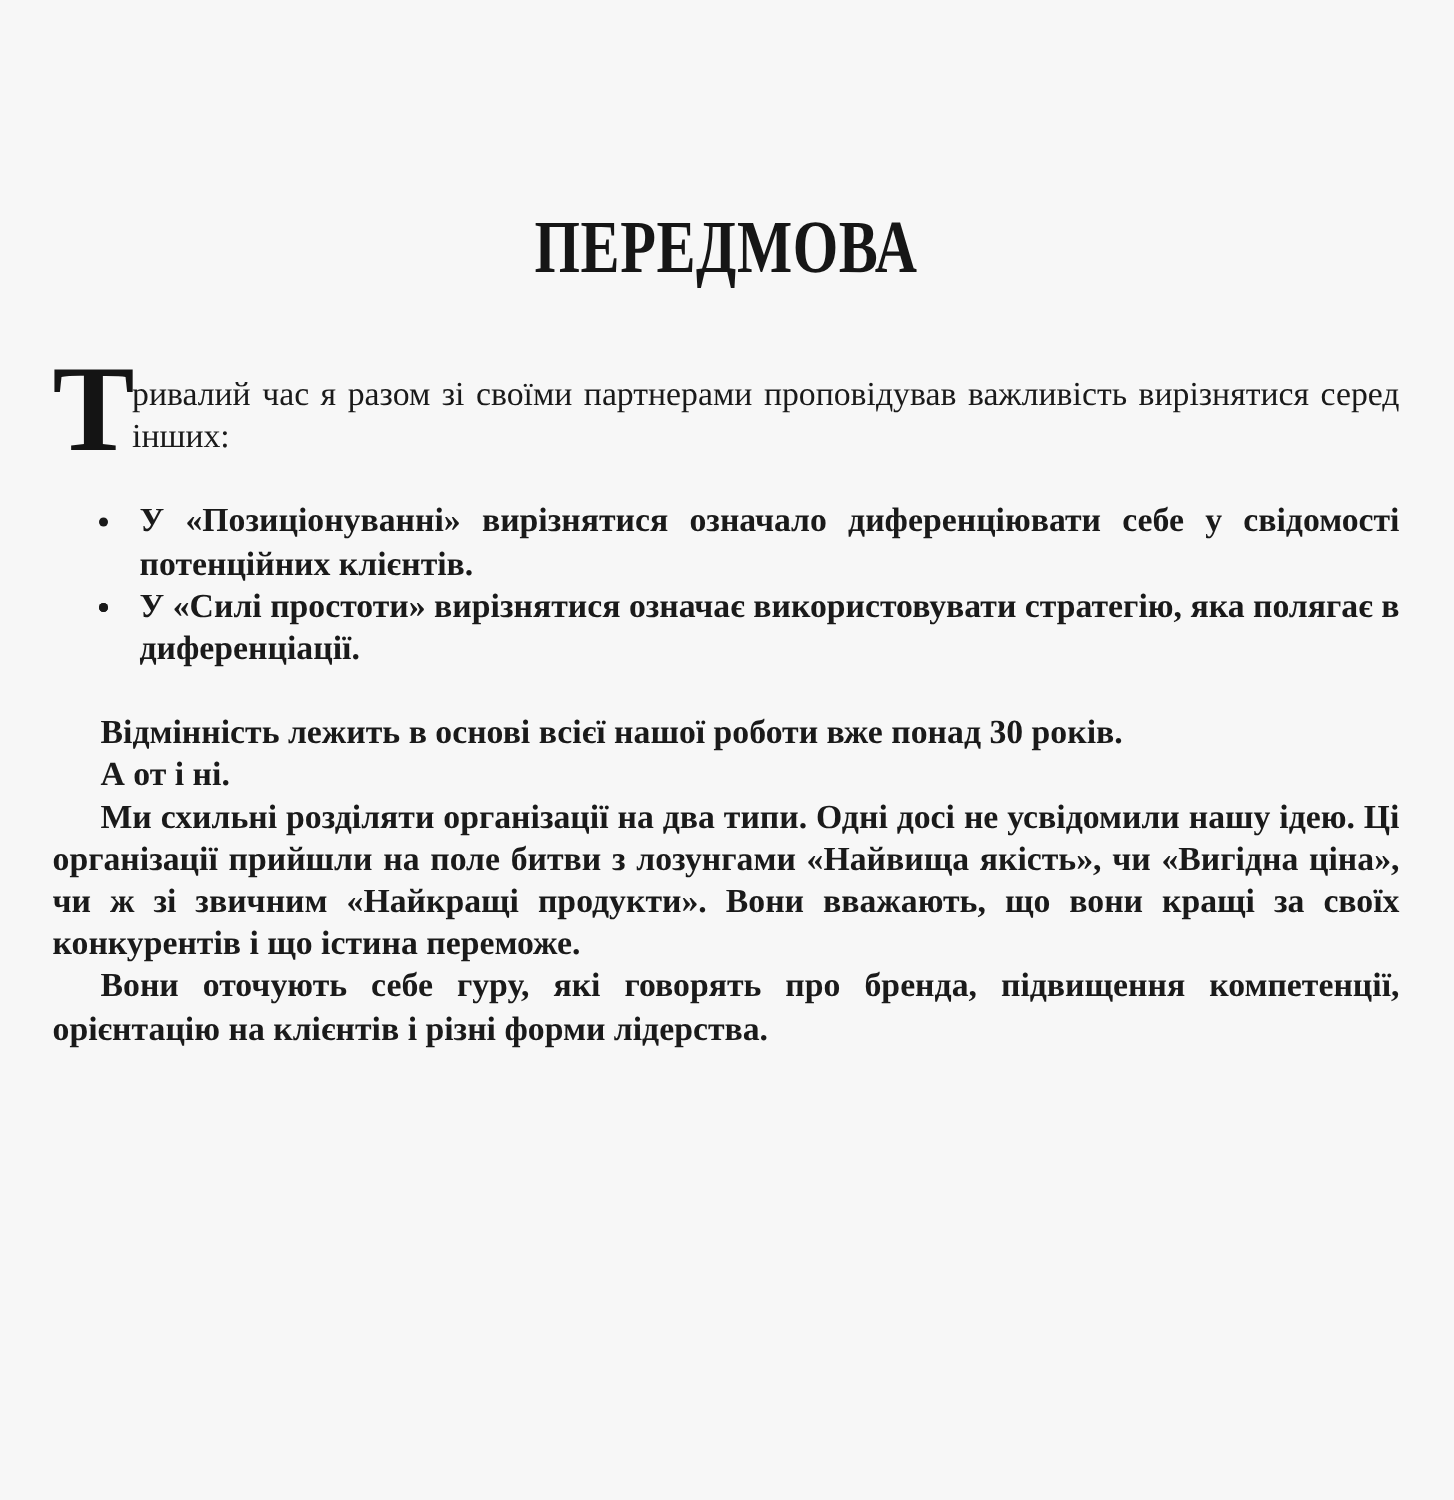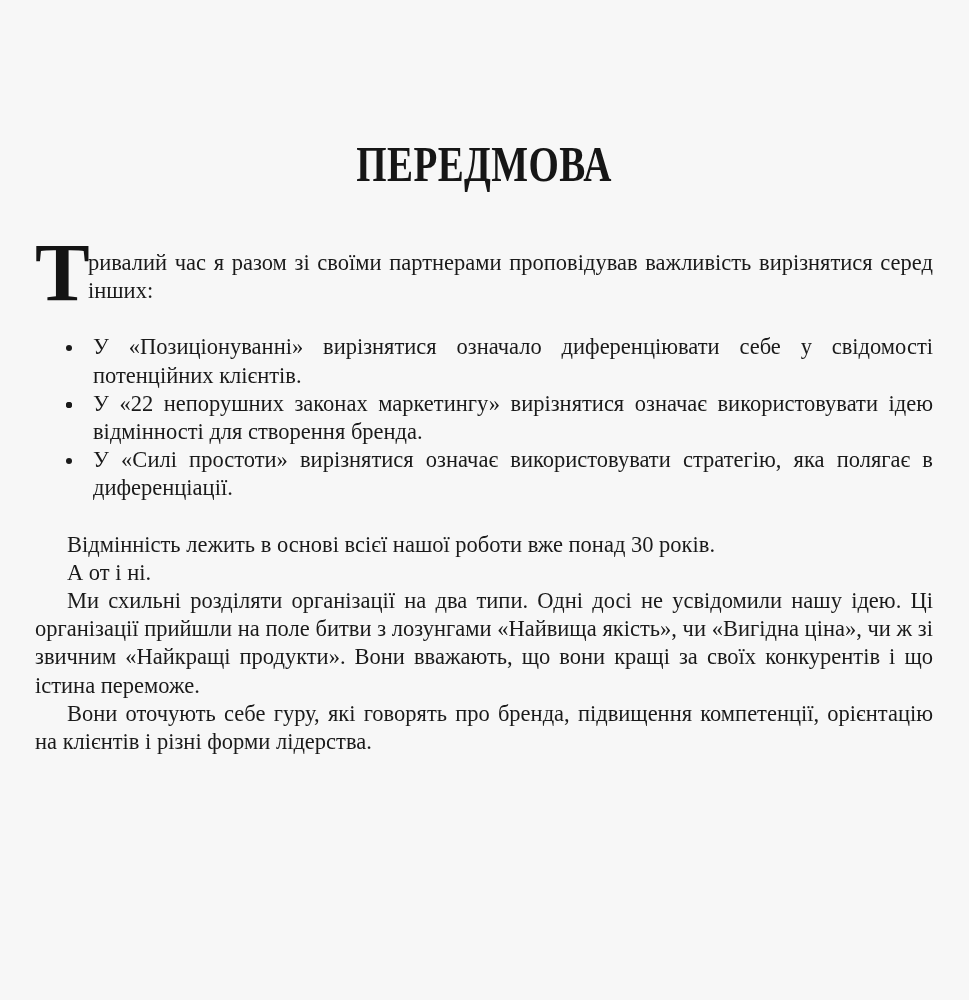--- a/index.html
+++ b/index.html
@@ -58,38 +58,40 @@
       font-size: 82px;
       line-height: 72px;
       font-weight: bold;
       font-family: "Liberation Serif", serif;
       color: #141414;
     }
     .bullets {
       list-style: none;
       margin: 28px 0 0 0;
       padding: 0;
+      font-weight: bold;
     }
     .bullets li {
       position: relative;
       padding-left: 58px;
       text-align: justify;
       margin: 0;
     }
     .bullets li .dot {
       position: absolute;
       left: 31px;
       top: 12px;
       width: 6px;
       height: 6px;
       border-radius: 50%;
       background: #1a1a1a;
     }
     .paras {
       margin-top: 28px;
+      font-weight: bold;
     }
     .paras p {
       margin: 0;
       text-indent: 32px;
       text-align: justify;
     }
   </style>
 </head>
 <body>
 
@@ -105,24 +107,20 @@
     <ul class="bullets">
       <li>
         <span class="dot"></span>
         <span>У «Позиціонуванні» вирізнятися означало диференціювати себе у свідомості потенційних клієнтів.</span>
       </li>
       <li>
         <span class="dot"></span>
       </li>
       <li>
         <span class="dot"></span>
-        <span>У «22 непорушних законах маркетингу» вирізнятися означає використовувати ідею відмінності для створення бренда.</span>
-      </li>
-      <li>
-        <span class="dot"></span>
         <span>У «Силі простоти» вирізнятися означає використовувати стратегію, яка полягає в диференціації.</span>
       </li>
     </ul>
 
     <div class="paras">
       <p>Відмінність лежить в основі всієї нашої роботи вже понад 30 років.</p>
       <p>А от і ні.</p>
       <p>Ми схильні розділяти організації на два типи. Одні досі не усвідомили нашу ідею. Ці організації прийшли на поле битви з лозунгами «Найвища якість», чи «Вигідна ціна», чи ж зі звичним «Найкращі продукти». Вони вважають, що вони кращі за своїх конкурентів і що істина переможе.</p>
       <p>Вони оточують себе гуру, які говорять про бренда, підвищення компетенції, орієнтацію на клієнтів і різні форми лідерства.</p>
     </div>

